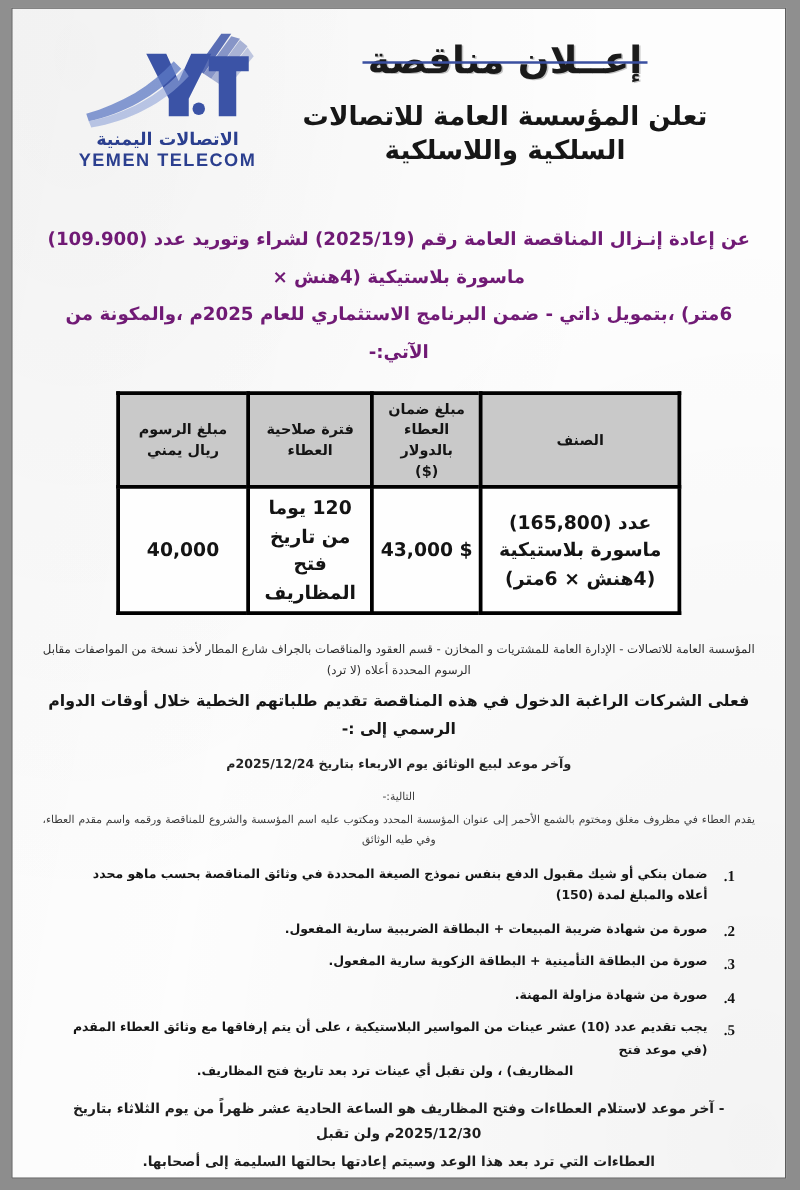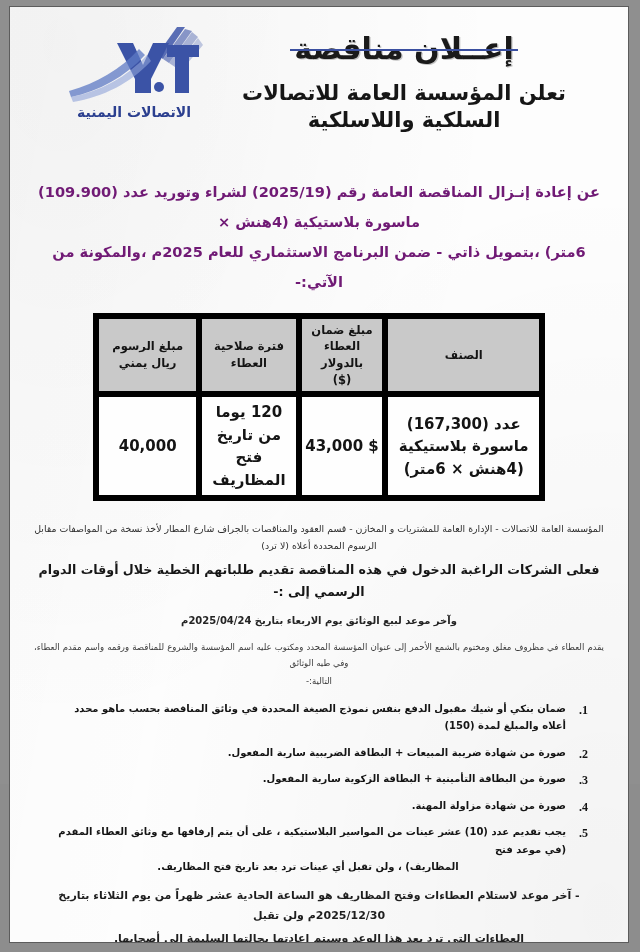--- a/index.html
+++ b/index.html
@@ -145,21 +145,21 @@
     width: 452px;
   }
   table.tender-table {
     width: 100%;
     border-collapse: collapse;
     direction: rtl;
     table-layout: fixed;
   }
   table.tender-table th,
   table.tender-table td {
-    border: 6px solid #000000;
+    border: 3px solid #000000;
     text-align: center;
     vertical-align: middle;
     font-family: "DejaVu Sans", sans-serif;
     color: #141414;
   }
   table.tender-table thead th {
     background: #c9c9c9;
     height: 58px;
     font-size: 11.5px;
     font-weight: 700;
@@ -293,20 +293,21 @@
               </g>
               <g fill="#5d79c4" opacity="0.75">
                 <path d="M10 66 C38 58 62 44 80 24 L86 30 C66 52 40 66 12 72 Z"></path>
               </g>
               <g fill="#8fa4d8" opacity="0.6">
                 <path d="M12 72 C42 66 68 52 88 30 L92 36 C72 58 44 72 14 77 Z"></path>
               </g>
             </svg>
           </div>
           <div class="logo-ar">الاتصالات اليمنية</div>
+          <div class="logo-en">YEMEN TELECOM</div>
         </div>
 
         <div class="title-block">
           <div class="doc-title">
             <span>إعــلان مناقصة</span>
             <span class="title-rule"></span>
           </div>
           <div class="doc-subtitle">تعلن المؤسسة العامة للاتصالات السلكية واللاسلكية</div>
         </div>
 
@@ -327,42 +328,42 @@
                 <div>العطاء بالدولار</div>
                 <div>($)</div>
               </th>
               <th class="col-valid">فترة صلاحية العطاء</th>
               <th class="col-fees">مبلغ الرسوم ريال يمني</th>
             </tr>
           </thead>
           <tbody>
             <tr>
               <td>
-                <div>عدد (167,300) ماسورة بلاستيكية</div>
+                <div>عدد (165,800) ماسورة بلاستيكية</div>
                 <div>(4هنش × 6متر)</div>
               </td>
               <td class="num-latin">$ 43,000</td>
               <td>
                 <div>120 يوما من تاريخ فتح</div>
                 <div>المظاريف</div>
               </td>
               <td class="num-latin">40,000</td>
             </tr>
           </tbody>
         </table>
       </div>
 
       <div class="body-zone">
 
         <p class="para fine">المؤسسة العامة للاتصالات - الإدارة العامة للمشتريات و المخازن - قسم العقود والمناقصات بالجراف شارع المطار لأخذ نسخة من المواصفات مقابل الرسوم المحددة أعلاه (لا ترد)</p>
         <p class="para bold-lead">فعلى الشركات الراغبة الدخول في هذه المناقصة تقديم طلباتهم الخطية خلال أوقات الدوام الرسمي إلى :-</p>
-        <p class="para fine-b">وآخر موعد لبيع الوثائق يوم الاربعاء بتاريخ 2025/04/24م</p>
-
+        <p class="para fine-b">وآخر موعد لبيع الوثائق يوم الاربعاء بتاريخ 2025/12/24م</p>
+
+        <p class="para note-fine">التالية:-</p>
         <p class="para note-fine">يقدم العطاء في مظروف مغلق ومختوم بالشمع الأحمر إلى عنوان المؤسسة المحدد ومكتوب عليه اسم المؤسسة والشروع للمناقصة ورقمه واسم مقدم العطاء، وفي طيه الوثائق</p>
-        <p class="para note-fine">التالية:-</p>
 
         <ol class="req-list">
           <li>
             <span>ضمان بنكي أو شيك مقبول الدفع بنفس نموذج الصيغة المحددة في وثائق المناقصة بحسب ماهو محدد أعلاه والمبلغ لمدة (150)</span>
           </li>
           <li>
             <span>صورة من شهادة ضريبة المبيعات + البطاقة الضريبية سارية المفعول.</span>
           </li>
           <li>
             <span>صورة من البطاقة التأمينية + البطاقة الزكوية سارية المفعول.</span>

